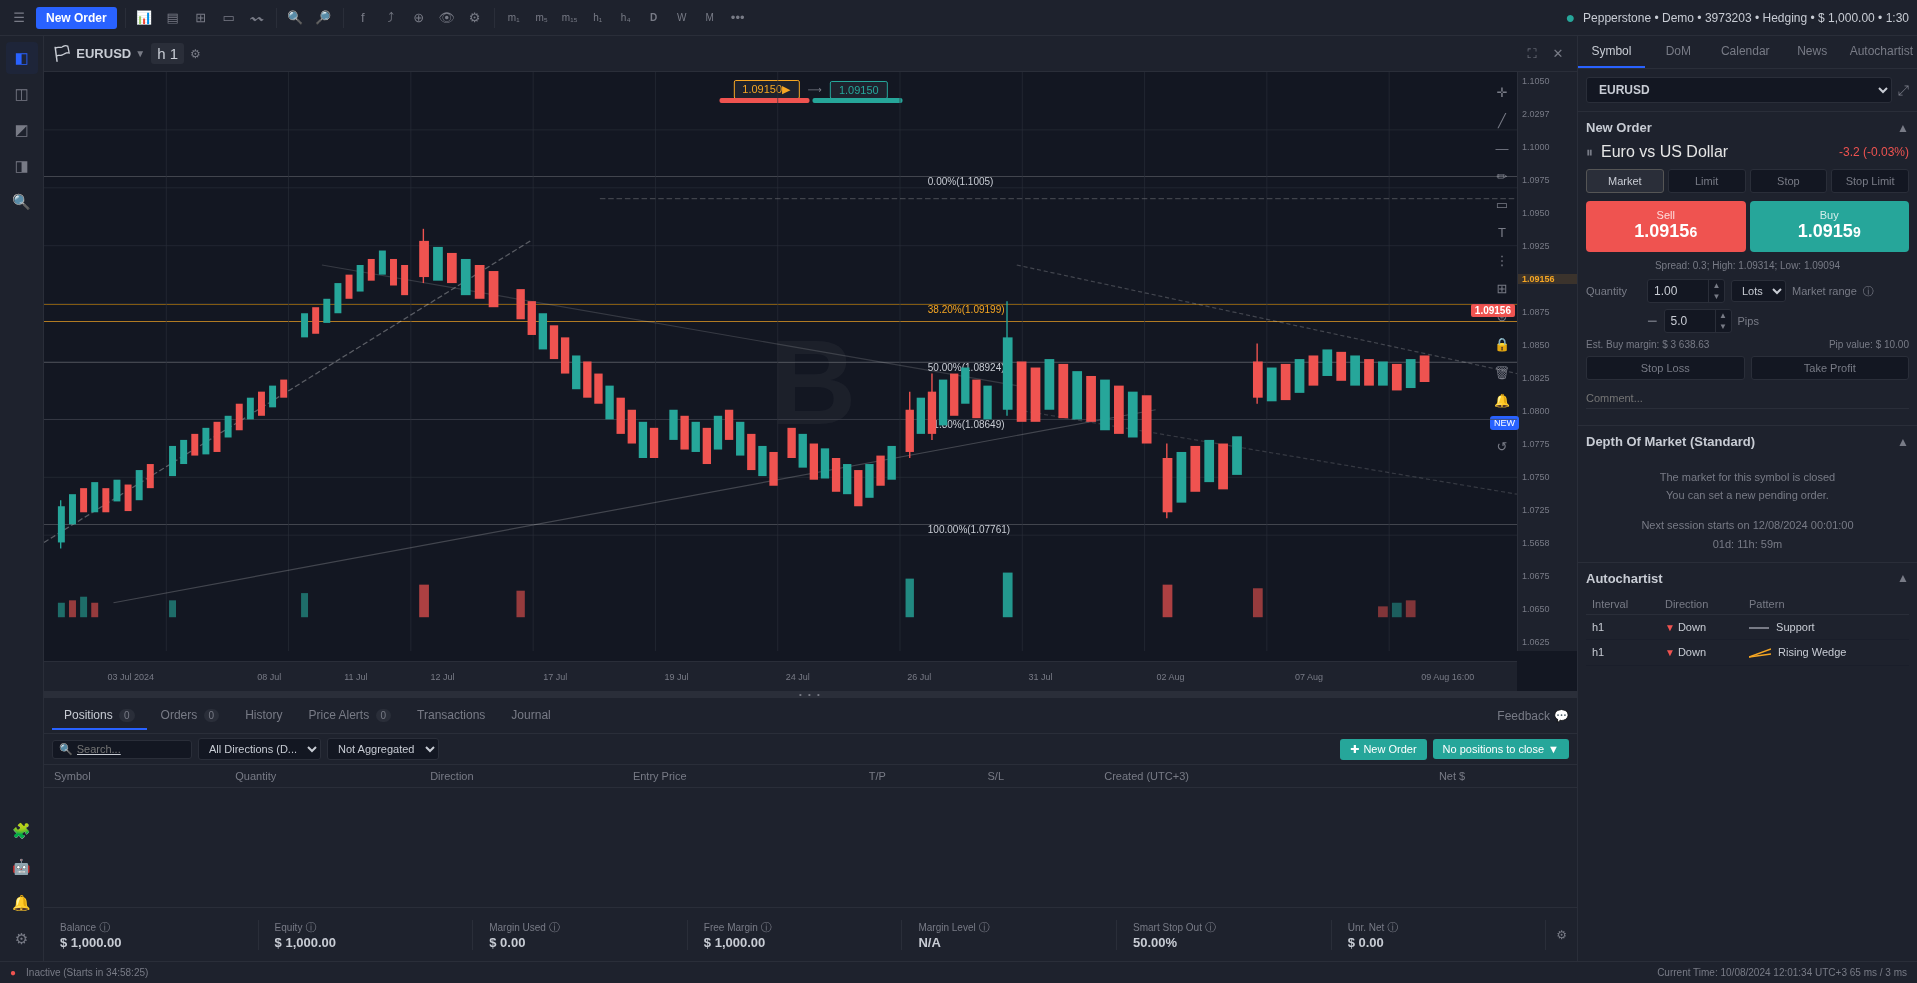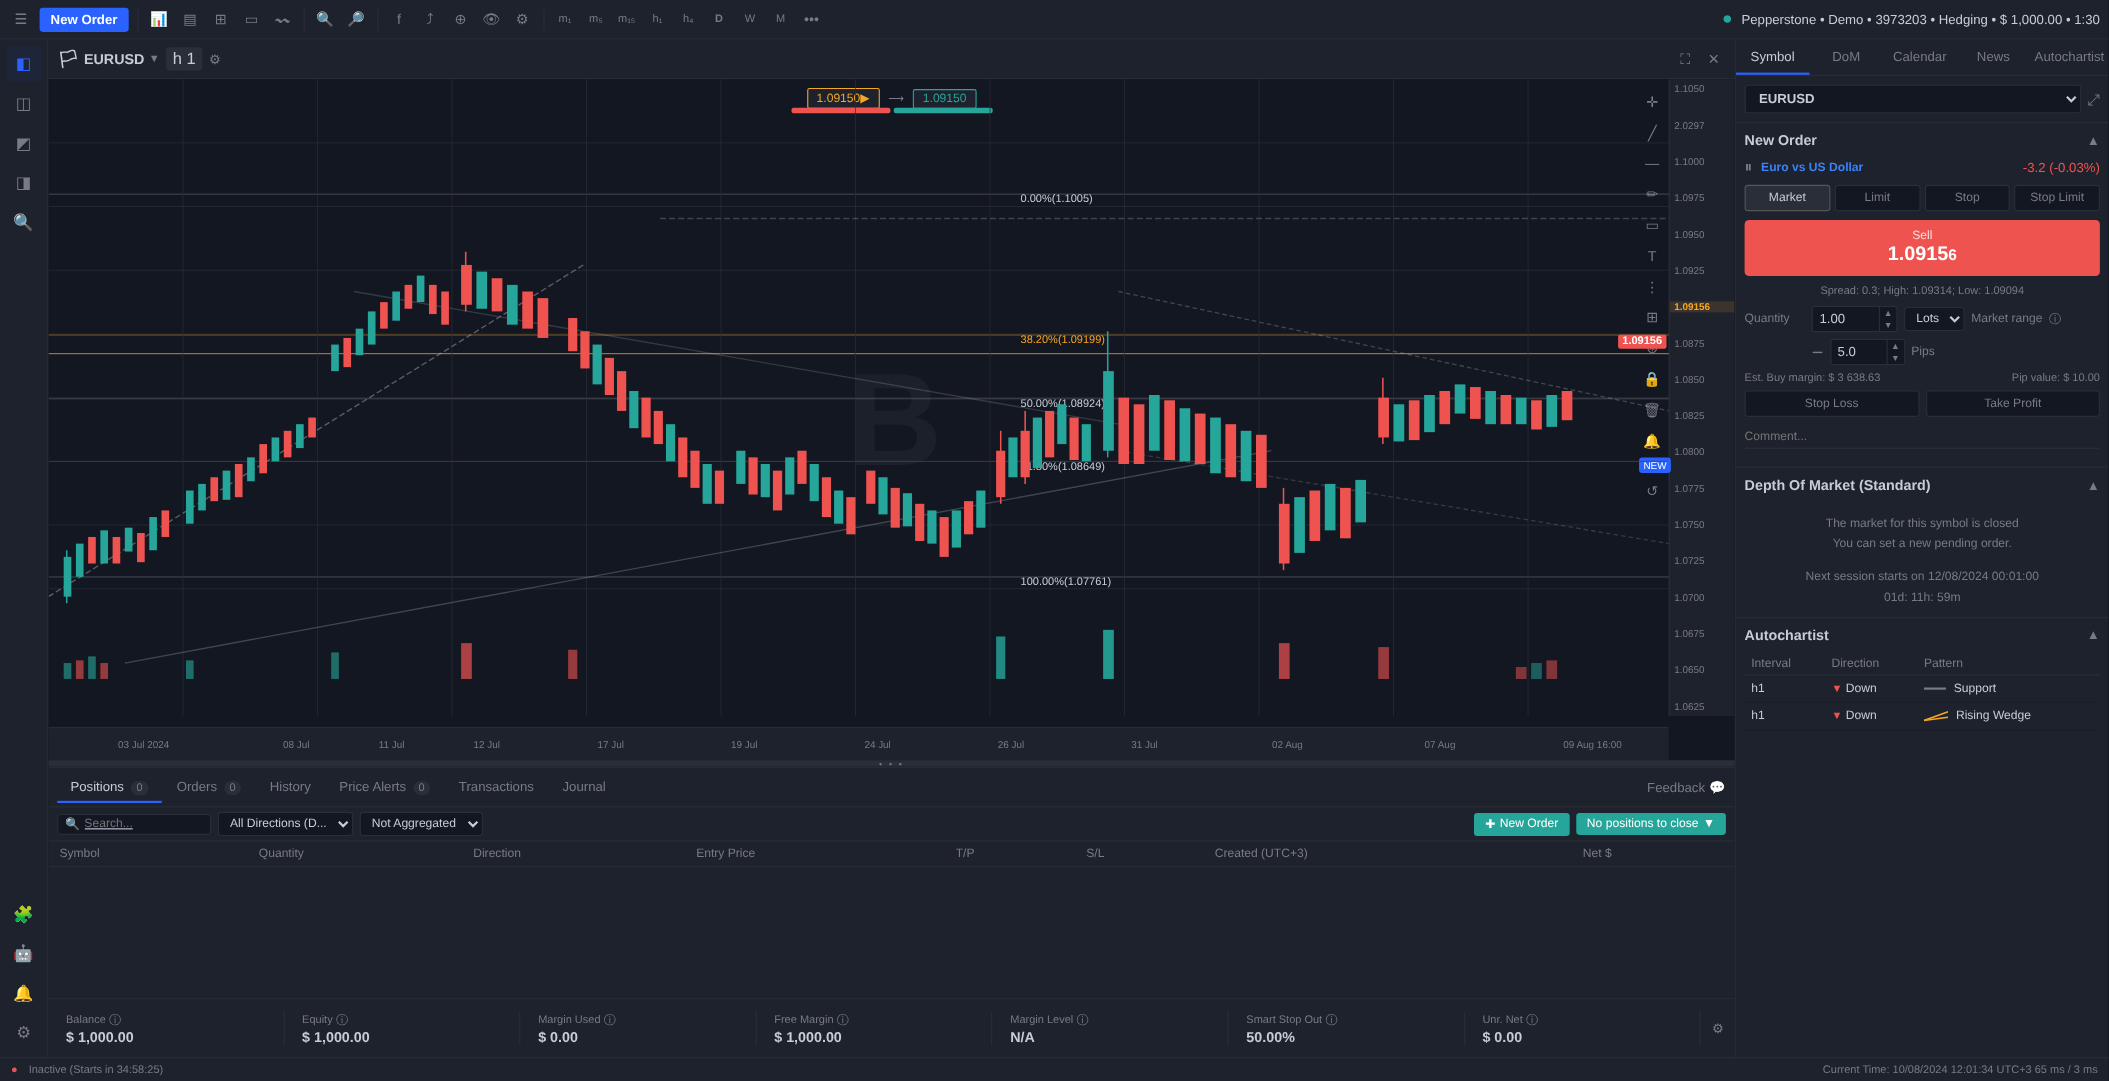--- a/index.html
+++ b/index.html
@@ -452,23 +452,23 @@
       align-items: center;
       gap: 8px;
       margin-bottom: 8px;
     }
     .pause-btn {
       color: #787b86;
       font-size: 14px;
       cursor: pointer;
     }
     .symbol-name-rp {
-      font-size: 11px;
-      font-weight: 700;
-      color: #3b82f6;
+      font-size: 16px;
+      font-weight: 400;
+      color: #e5e5e5;
     }
     .price-change-rp {
       margin-left: auto;
       font-size: 12px;
       color: #ef5350;
     }
 
     .order-type-tabs {
       display: flex;
       gap: 4px;
@@ -838,21 +838,21 @@
         <span style="font-size:9px;color:#787b86;padding:0 4px;">1.0950</span>
         <span style="font-size:9px;color:#787b86;padding:0 4px;">1.0925</span>
         <span style="font-size:9px;color:#f5a623;padding:0 4px;font-weight:700;background:#f5a62322;">1.09156</span>
         <span style="font-size:9px;color:#787b86;padding:0 4px;">1.0875</span>
         <span style="font-size:9px;color:#787b86;padding:0 4px;">1.0850</span>
         <span style="font-size:9px;color:#787b86;padding:0 4px;">1.0825</span>
         <span style="font-size:9px;color:#787b86;padding:0 4px;">1.0800</span>
         <span style="font-size:9px;color:#787b86;padding:0 4px;">1.0775</span>
         <span style="font-size:9px;color:#787b86;padding:0 4px;">1.0750</span>
         <span style="font-size:9px;color:#787b86;padding:0 4px;">1.0725</span>
-        <span style="font-size:9px;color:#787b86;padding:0 4px;">1.0700</span>
+        <span style="font-size:9px;color:#787b86;padding:0 4px;">1.5658</span>
         <span style="font-size:9px;color:#787b86;padding:0 4px;">1.0675</span>
         <span style="font-size:9px;color:#787b86;padding:0 4px;">1.0650</span>
         <span style="font-size:9px;color:#787b86;padding:0 4px;">1.0625</span>
       </div>
 
       <div class="top-price-box">
         <div class="tpb-item orange">1.09150▶</div>
         <div style="color:#787b86;font-size:10px;">⟶</div>
         <div class="tpb-item green">1.09150</div>
       </div>
@@ -1252,20 +1252,27 @@
       </div>
 
       
       <div class="buy-sell-row">
         <button class="sell-btn">
           <div class="label">Sell</div>
           <div class="price">
             <span>1.0915</span><span style="font-size:14px;">6</span>
           </div>
           <div class="sell-price-underline"></div>
+        </button>
+        <button class="buy-btn">
+          <div class="label">Buy</div>
+          <div class="price">
+            <span>1.0915</span><span style="font-size:14px;">9</span>
+          </div>
+          <div class="buy-price-underline"></div>
         </button>
       </div>
 
       <div class="spread-row">Spread: 0.3; High: 1.09314; Low: 1.09094</div>
 
       
       <div class="quantity-row">
         <span class="qty-label">Quantity</span>
         <div class="qty-input-wrap">
           <input type="text" value="1.00" style="">

